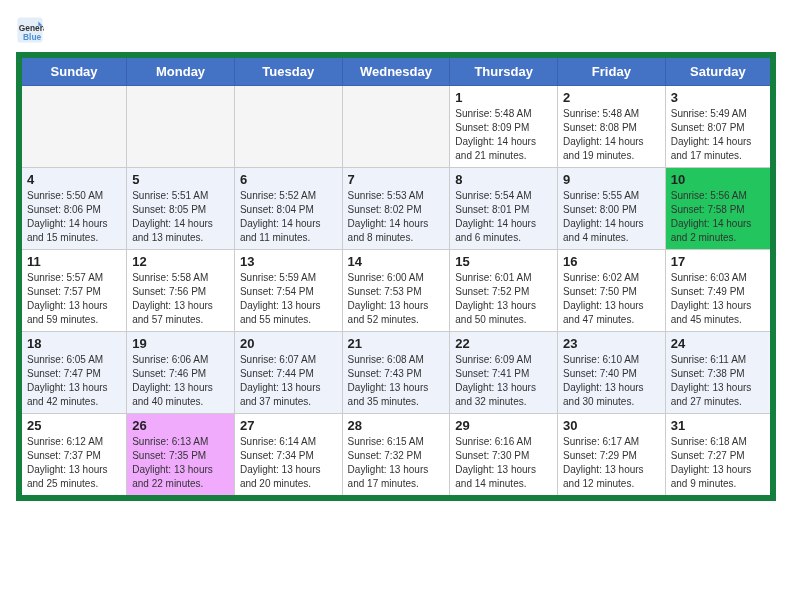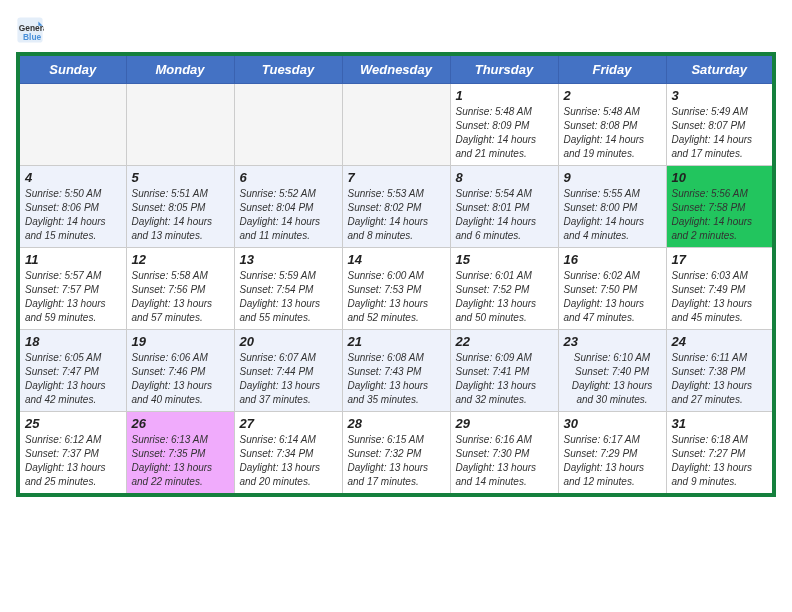--- a/index.html
+++ b/index.html
@@ -33,22 +33,21 @@
       font-weight: bold;
       color: #333;
     }
     .subtitle {
       font-size: 16px;
       color: #555;
     }
     .calendar {
       width: 100%;
       border-collapse: collapse;
-      border: 4px solid #15803d;
-      font-style: italic;
+      border: 6px solid #15803d;
     }
     .calendar th {
       background-color: #4472c4;
       color: white;
       text-align: center;
       padding: 6px 4px;
       font-size: 13px;
       font-weight: bold;
       border: 1px solid #3a62b0;
     }
@@ -278,21 +277,21 @@
         </td>
         <td style="background: rgb(238, 242, 251);">
           <div class="day-number">22</div>
           <div class="day-info" style="white-space: pre-line;">Sunrise: 6:09 AM
 Sunset: 7:41 PM
 Daylight: 13 hours
 and 32 minutes.</div>
         </td>
         <td style="background: rgb(238, 242, 251);">
           <div class="day-number">23</div>
-          <div class="day-info" style="white-space: pre-line; text-align: center;">Sunrise: 6:10 AM
+          <div class="day-info" style="white-space: pre-line;">Sunrise: 6:10 AM
 Sunset: 7:40 PM
 Daylight: 13 hours
 and 30 minutes.</div>
         </td>
         <td style="background: rgb(238, 242, 251); margin-top: 23px;">
           <div class="day-number">24</div>
           <div class="day-info" style="white-space: pre-line;">Sunrise: 6:11 AM
 Sunset: 7:38 PM
 Daylight: 13 hours
 and 27 minutes.</div>

